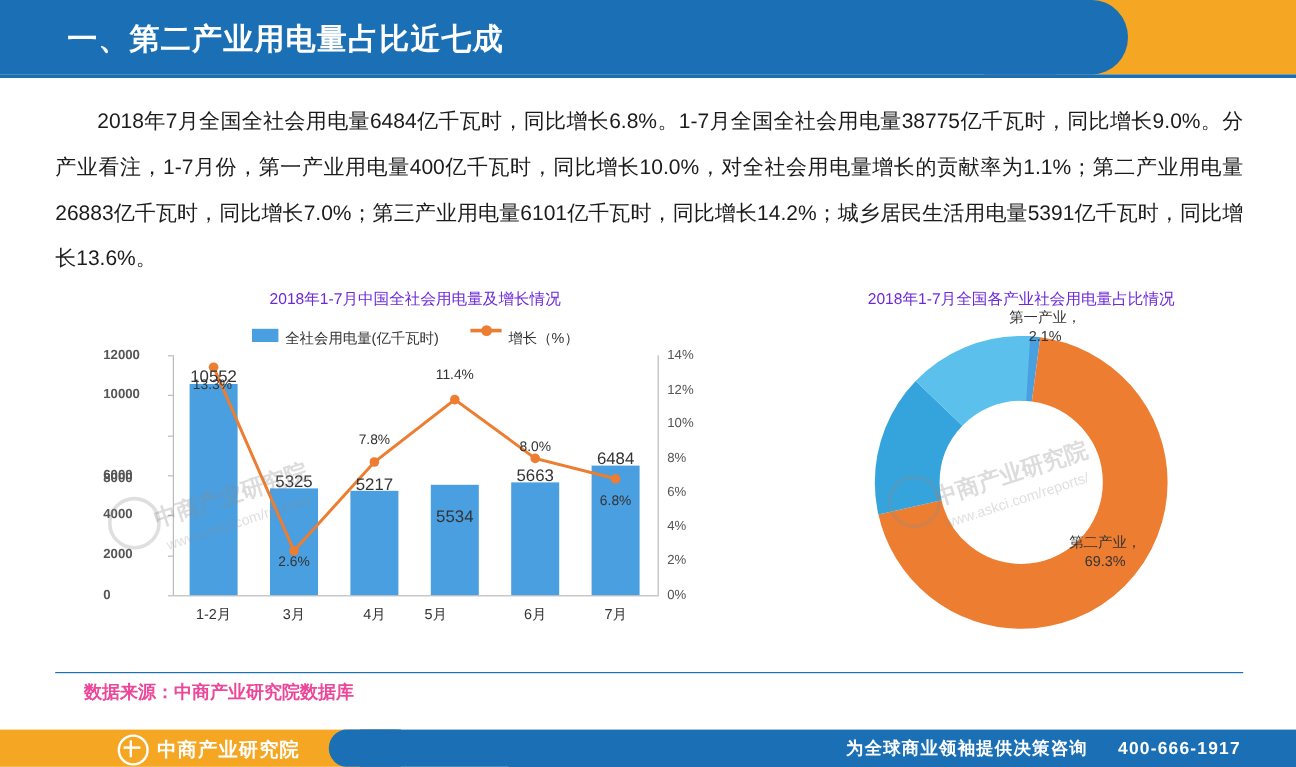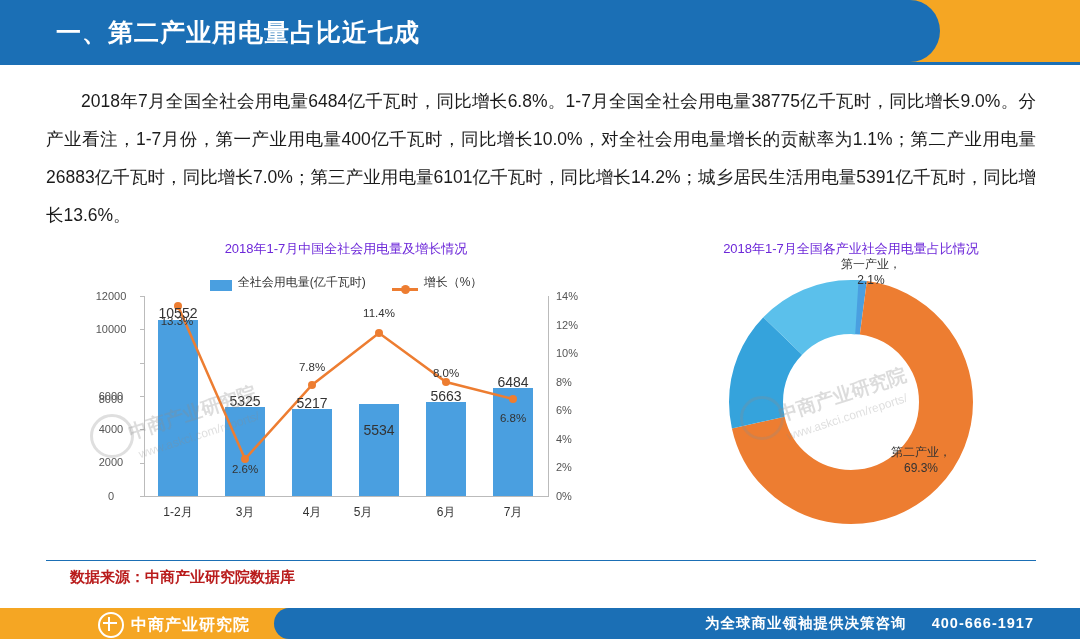--- a/index.html
+++ b/index.html
@@ -24,46 +24,46 @@
     line-height:38px;text-align:justify;text-indent:2em;}
 
   
   .content-frame{position:absolute;left:46px;top:232px;width:990px;height:335px;}
 
   
   .left-chart{position:absolute;left:40px;top:0;width:520px;height:310px;}
   .chart-title{position:absolute;top:8px;left:0;width:100%;text-align:center;font-size:13px;color:#6d28d9;}
   .legend{position:absolute;top:42px;left:0;width:100%;display:flex;justify-content:center;gap:26px;
     align-items:center;font-size:12px;color:#333;}
-  .legend-item{display:flex;align-items:flex-end;gap:6px;}
+  .legend-item{display:flex;align-items:flex-start;gap:6px;}
   .legend-swatch{width:22px;height:11px;background:#4A9FE0;display:inline-block;}
   .legend-line{width:26px;height:3px;background:#ED7D31;display:inline-block;position:relative;}
   .legend-line:after{content:"";position:absolute;left:9px;top:-3px;width:9px;height:9px;
     border-radius:50%;background:#ED7D31;}
 
   .plot{position:absolute;left:58px;top:64px;width:404px;height:200px;}
   .axis-left{position:absolute;left:58px;top:64px;width:1px;height:200px;background:#bbb;}
   .axis-right{position:absolute;left:462px;top:64px;width:1px;height:200px;background:#bbb;}
   .axis-bottom{position:absolute;left:58px;top:264px;width:405px;height:1px;background:#bbb;}
-  .ytick{position:absolute;font-size:11px;color:#555;text-align:center;width:50px;}
+  .ytick{position:absolute;font-size:11px;color:#555;text-align:left;width:50px;font-weight:bold;}
   .ytick-r{position:absolute;font-size:11px;color:#555;text-align:left;width:46px;}
   .tick-mark{position:absolute;width:4px;height:1px;background:#bbb;}
   .xlabel{position:absolute;top:272px;font-size:12px;color:#333;width:60px;text-align:center;}
   .bar{position:absolute;bottom:0;width:40px;background:#4A9FE0;}
   .barval{position:absolute;font-size:14px;color:#333;width:60px;text-align:center;}
   .lineval{position:absolute;font-size:11.5px;color:#333;width:54px;text-align:center;}
 
   
   .right-chart{position:absolute;left:620px;top:0;width:370px;height:310px;}
   .donut-wrap{position:absolute;left:55px;top:40px;width:260px;height:260px;}
   .dlabel{position:absolute;font-size:12px;color:#333;line-height:16px;text-align:center;}
 
   
   .src-line{position:absolute;left:46px;top:560px;width:990px;height:1px;background:#1B6FB5;}
-  .source{position:absolute;left:70px;top:568px;font-size:15px;color:#b91c1c;font-weight:bold;}
+  .source{position:absolute;left:70px;top:568px;font-size:15px;color:#ec4899;font-weight:bold;}
 
   
   .footer{position:absolute;left:0;top:608px;width:1080px;height:31px;}
   .footer-orange{position:absolute;left:0;top:0;width:330px;height:31px;background:#F5A623;}
   .footer-blue{position:absolute;left:300px;top:0;width:780px;height:31px;background:#1B6FB5;}
   .footer-blue:before{content:"";position:absolute;left:-26px;top:0;width:60px;height:31px;
     background:#1B6FB5;border-radius:50% 0 0 50%/100% 0 0 100%;}
   .footer-logo{position:absolute;left:98px;top:4px;display:flex;align-items:center;gap:7px;z-index:4;}
   .logo-mark{width:22px;height:22px;border-radius:50%;border:2px solid #fff;position:relative;}
   .logo-mark:after{content:"";position:absolute;left:8px;top:3px;width:2px;height:14px;background:#fff;}

